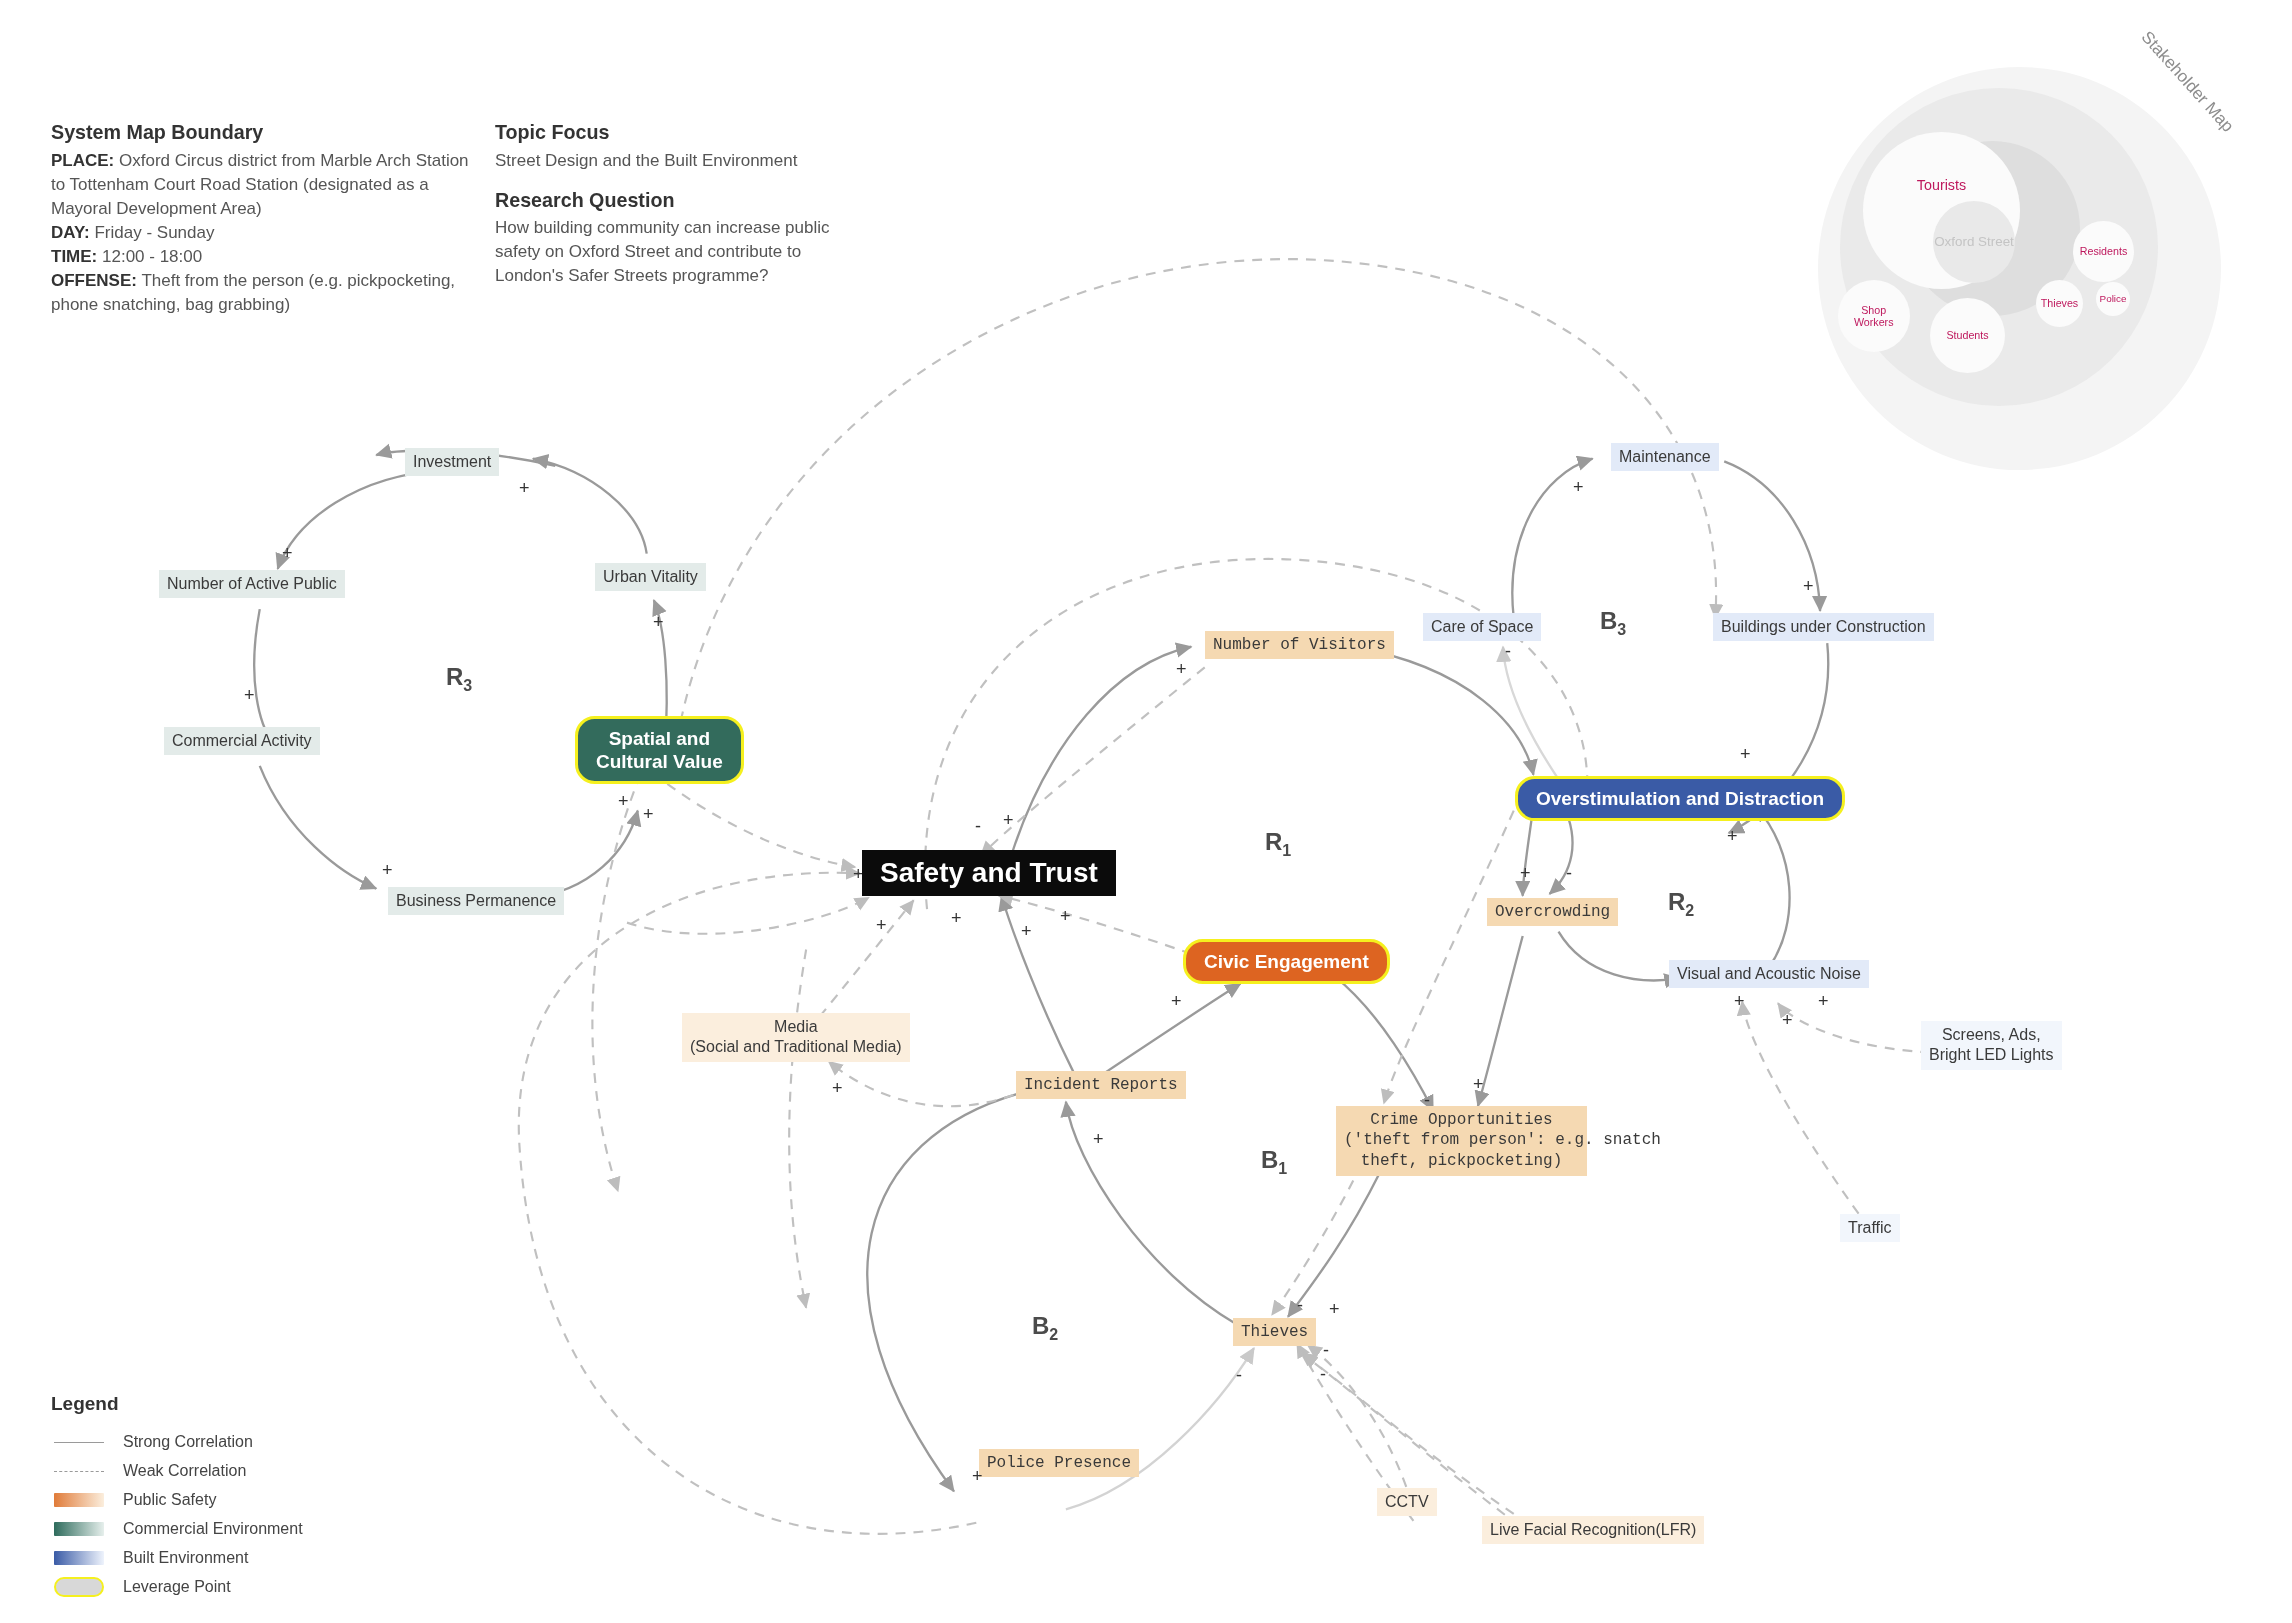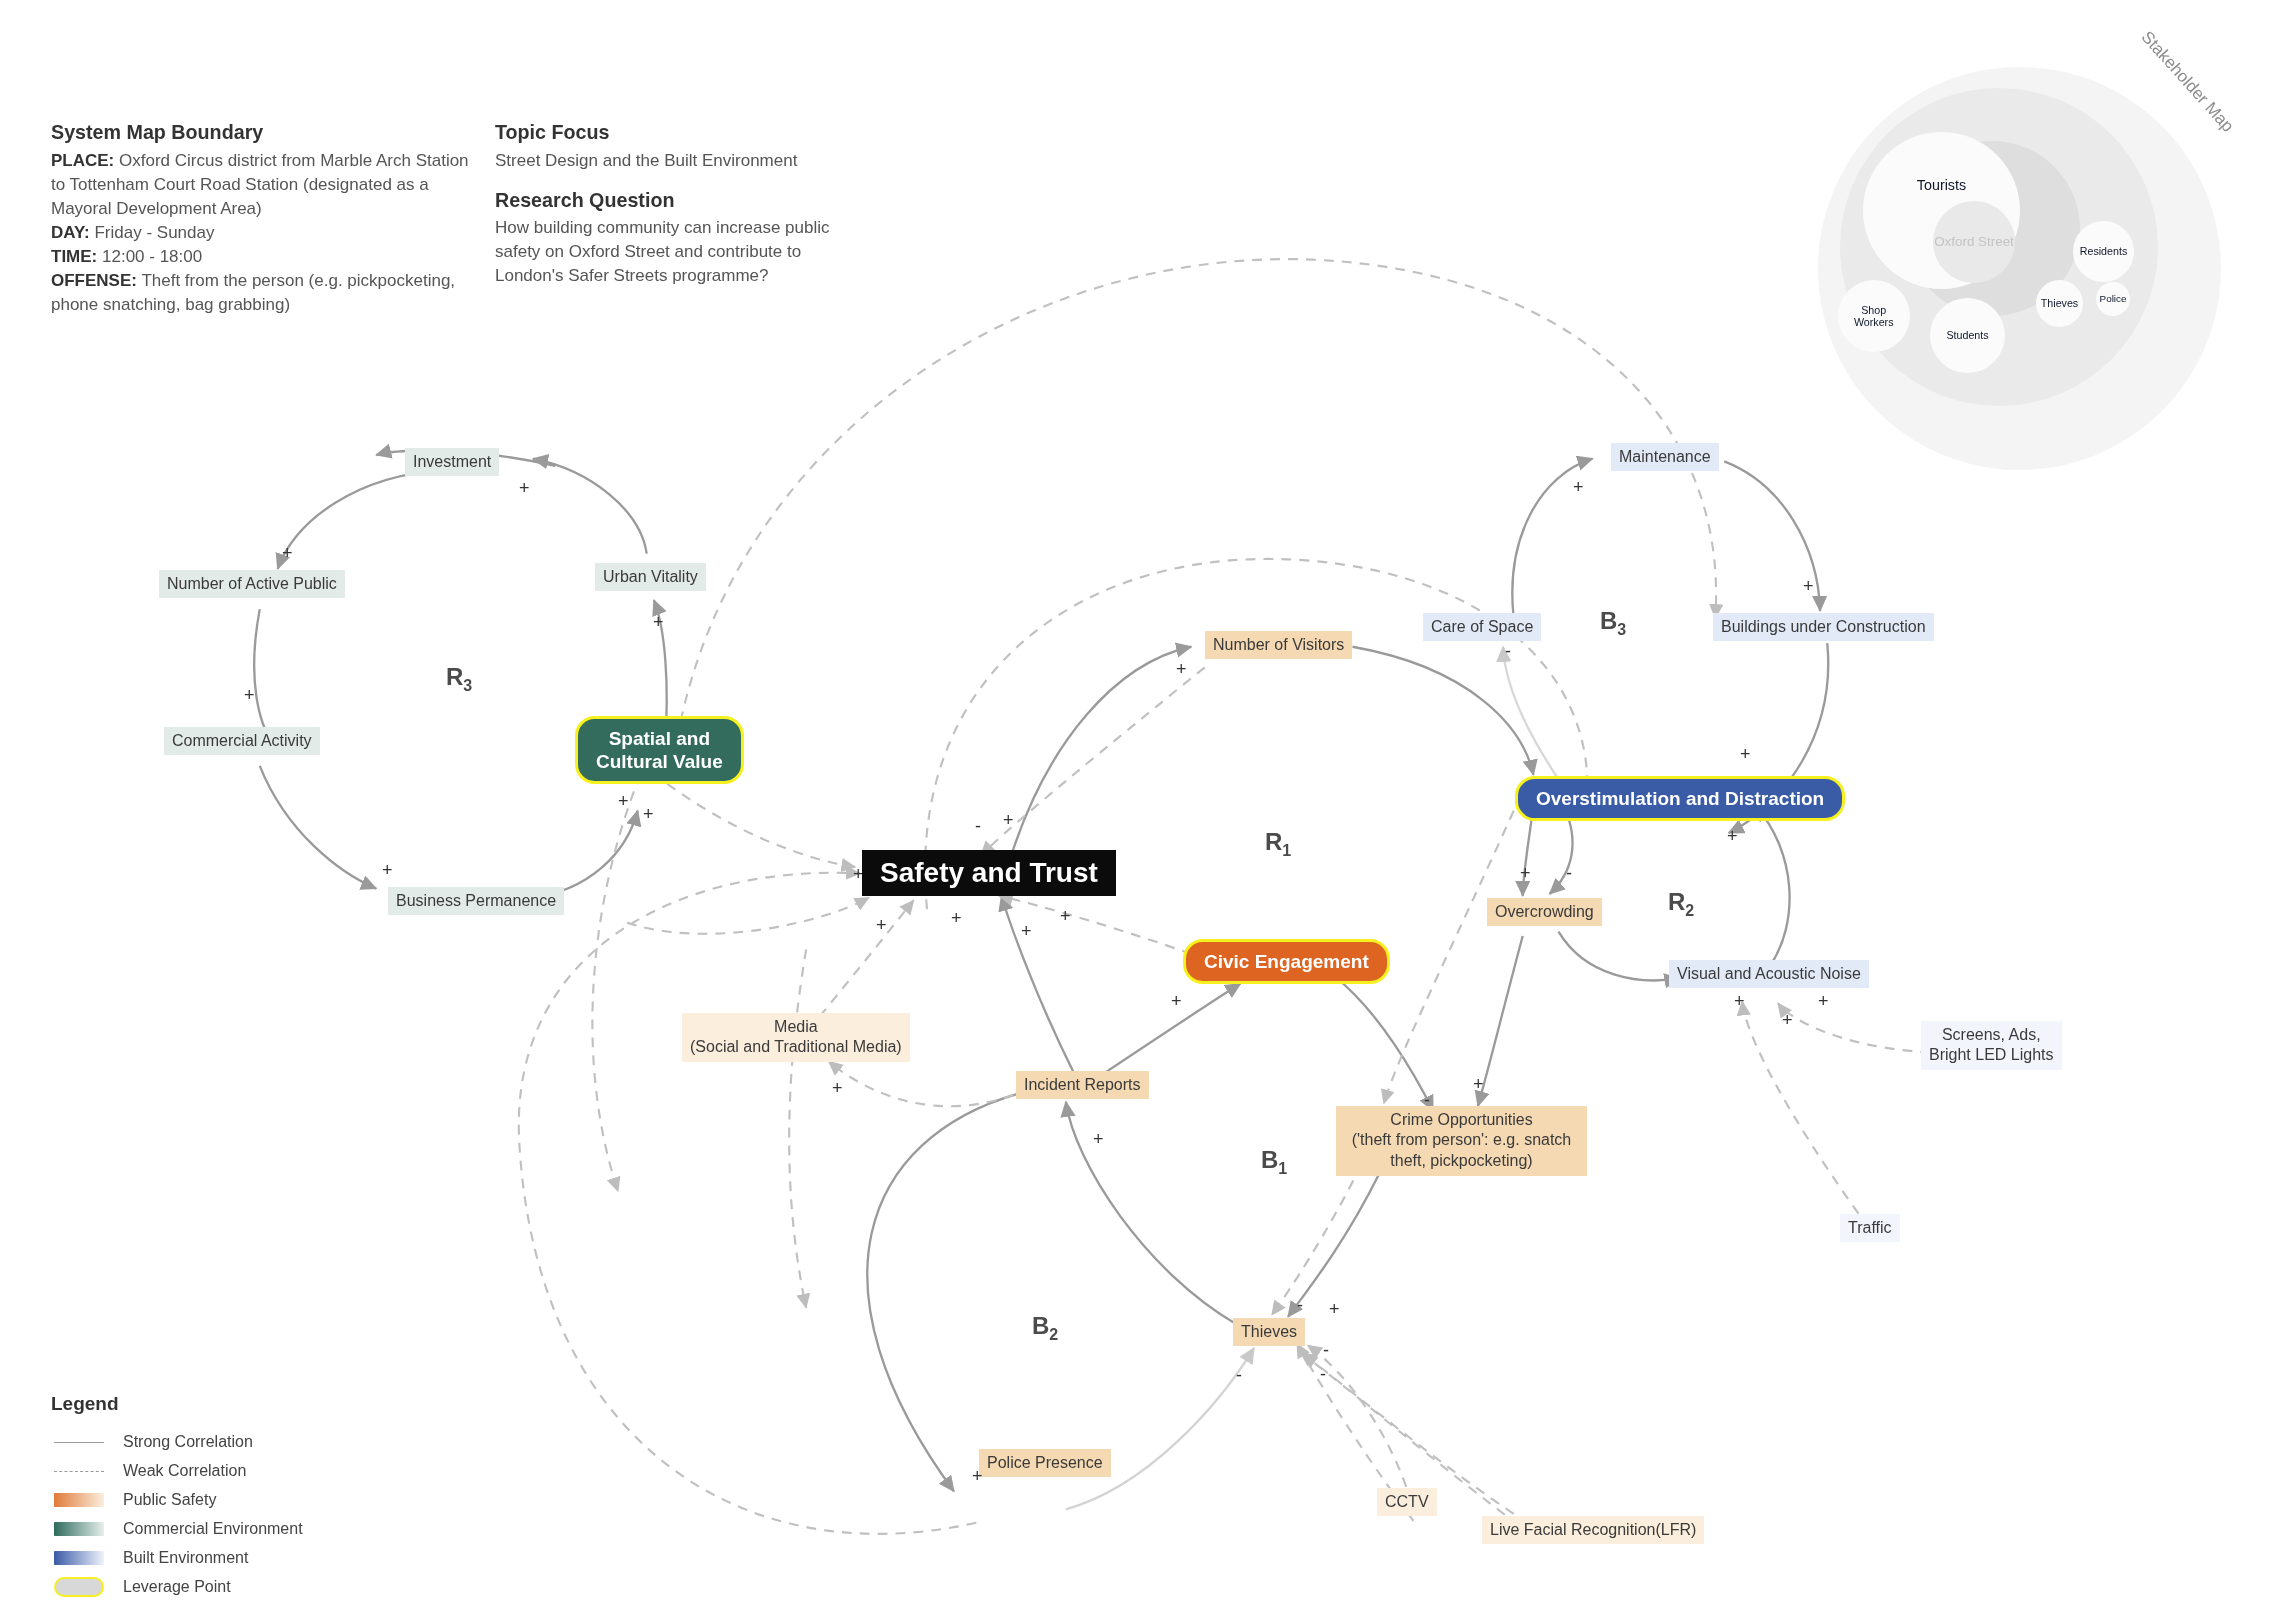--- a/index.html
+++ b/index.html
@@ -35,21 +35,21 @@
     position: absolute;
     font-size: 16px;
     color: #3a3a3a;
     padding: 3.6px 8px;
     white-space: nowrap;
     line-height: 1.3;
     text-align: center;
     z-index: 6;
   }
   .n-commercial { background: #e3ebe9; }
-  .n-public     { background: #f5d9b2; }
+  .n-public     { background: #f5d9b2; font-family: Liberation Mono, monospace; }
   .n-public-lt  { background: #fbeedd; }
   .n-built      { background: #e2eaf8; }
   .n-built-lt   { background: #f2f6fc; }
 
   .pill {
     position: absolute;
     border-radius: 19.7px;
     padding: 8px 18px;
     font-weight: bold;
     font-size: 19px;
@@ -90,21 +90,21 @@
 
   
   #stake { position: absolute; left: 1818px; top: 67px; width: 421px; height: 421px; z-index: 3; }
   #stake .smap-title {
     position: absolute; right: 1.8px; top: 56px;
     font-size: 17px; color: #8d8d8d;
     transform: rotate(48deg); transform-origin: right top;
     white-space: nowrap;
   }
   .sb { position: absolute; border-radius: 50%; display: flex; align-items: center; justify-content: center; text-align: center; }
-  .sb span { font-size: 10.7px; color: #0f172a; line-height: 1.15; }
+  .sb span { font-size: 10.7px; color: #be185d; line-height: 1.15; }
 </style>
 </head>
 <body>
 
 <div id="root">
 
 
   <div class="hdr" style="left:51px; top:121px; width:421px;">
     <div class="sec-title">System Map Boundary</div>
     <div class="sec-body">

